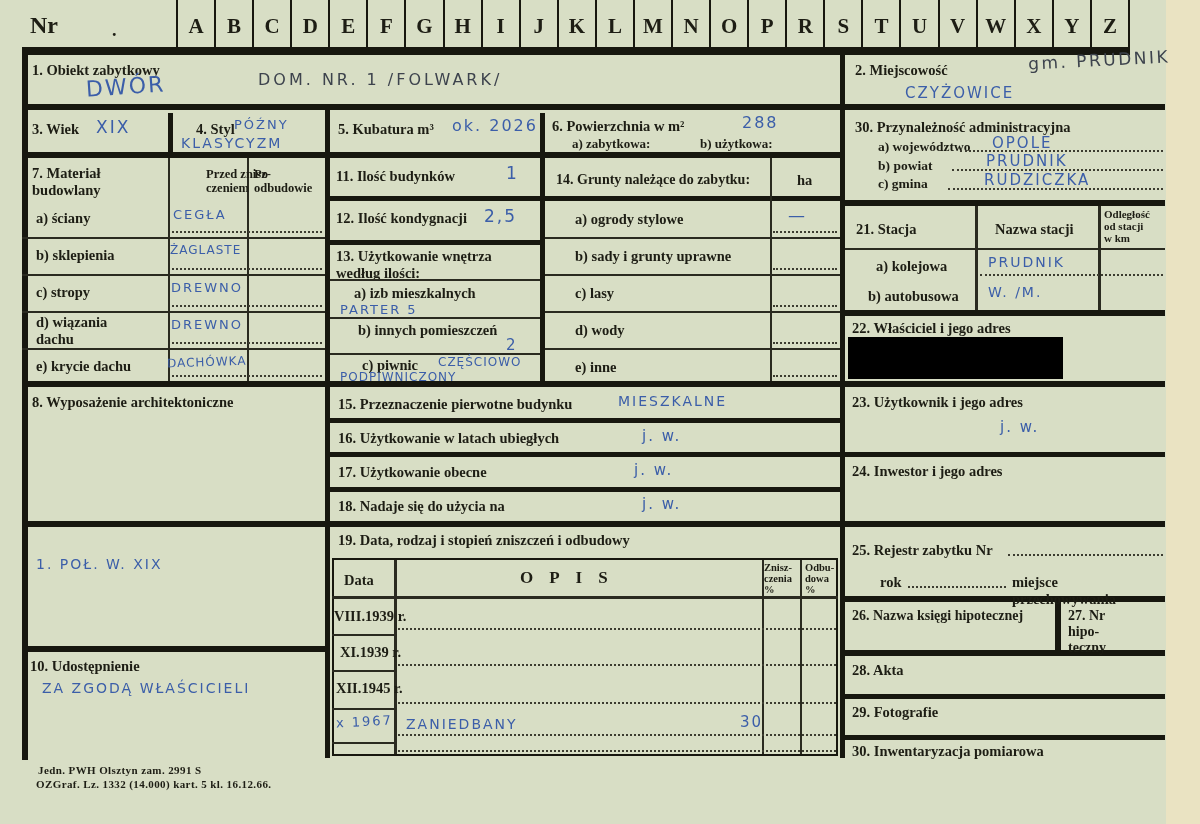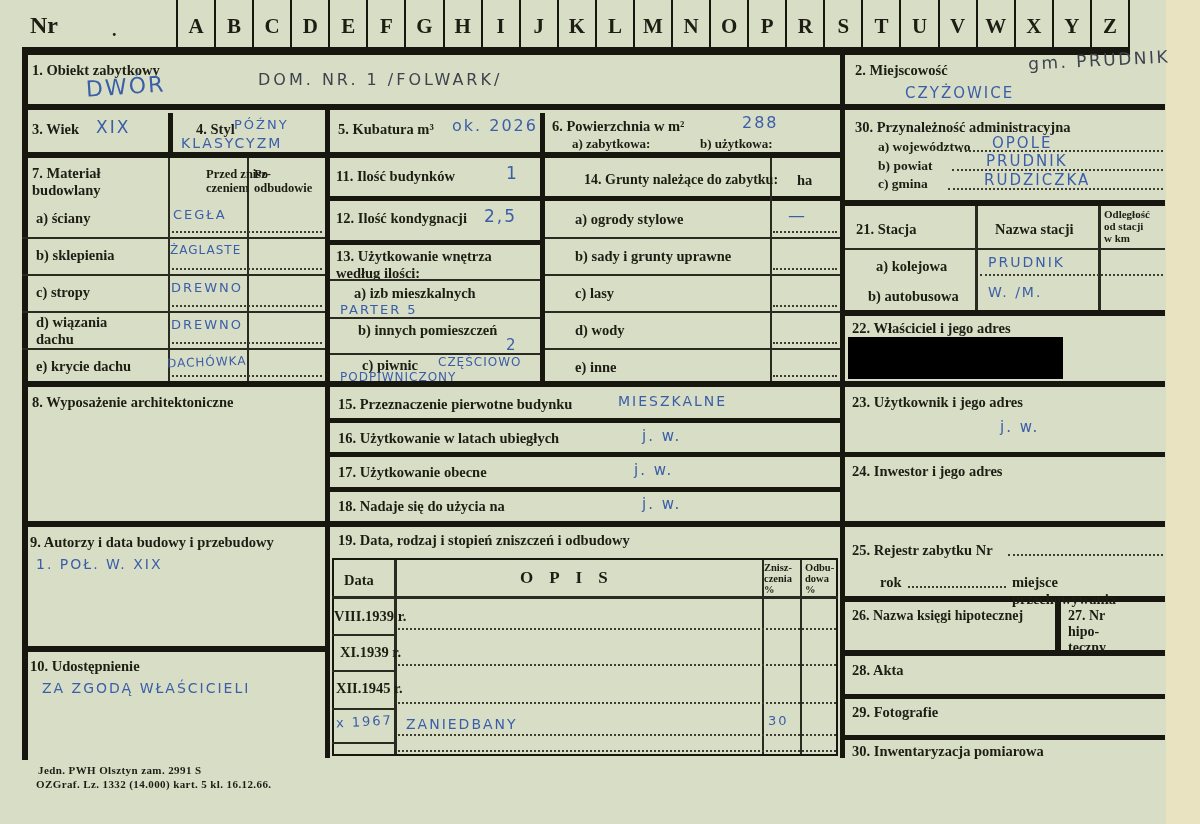--- a/index.html
+++ b/index.html
@@ -132,21 +132,20 @@
   <span class="lbl" style="left:36px;top:284px;">c) stropy</span>
   <span class="hw" style="left:171px;top:280px;font-size:13px;">DREWNO</span>
   <span class="lbl pre" style="left:36px;top:314px;">d) wiązania
     dachu</span>
   <span class="hw" style="left:171px;top:317px;font-size:13px;">DREWNO</span>
   <span class="lbl" style="left:36px;top:358px;">e) krycie dachu</span>
   <span class="hw" style="left:167px;top:355px;font-size:12px;letter-spacing:1px;transform:rotate(-2deg);">DACHÓWKA</span>
 
   <span class="lbl" style="left:32px;top:394px;">8. Wyposażenie architektoniczne</span>
 
-  <span class="lbl" style="left:30px;top:534px;">9. Autorzy i data budowy i przebudowy</span>
   <span class="hw" style="left:36px;top:556px;font-size:14px;">1. POŁ. W. XIX</span>
 
   <span class="lbl" style="left:30px;top:658px;">10. Udostępnienie</span>
   <span class="hw" style="left:42px;top:680px;font-size:14px;">ZA ZGODĄ WŁAŚCICIELI</span>
 
   <span class="lbl" style="left:336px;top:168px;">11. Ilość budynków</span>
   <span class="hw" style="left:506px;top:163px;font-size:17px;">1</span>
   <span class="lbl" style="left:336px;top:210px;">12. Ilość kondygnacji</span>
   <span class="hw" style="left:484px;top:206px;font-size:17px;">2,5</span>
 
@@ -158,21 +157,21 @@
   <span class="hw" style="left:340px;top:302px;font-size:13px;">PARTER 5</span>
   <div class="tline" style="left:330px;top:317px;width:210px;height:1.5px;"></div>
   <span class="lbl" style="left:358px;top:322px;">b) innych pomieszczeń</span>
   <span class="hw" style="left:506px;top:336px;font-size:15px;">2</span>
   <div class="tline" style="left:330px;top:353px;width:210px;height:1.5px;"></div>
   <span class="lbl" style="left:362px;top:357px;">c) piwnic</span>
   <span class="hw" style="left:438px;top:355px;font-size:12px;letter-spacing:1px;">CZĘŚCIOWO</span>
   <span class="hw" style="left:340px;top:370px;font-size:12px;letter-spacing:1px;">PODPIWNICZONY</span>
 
   <div class="tline" style="left:770px;top:158px;width:2px;height:223px;"></div>
-  <span class="lbl nw" style="left:556px;top:172px;font-size:14px;margin-left:28px;">14. Grunty należące do zabytku:</span>
+  <span class="lbl nw" style="left:556px;top:172px;font-size:14px;">14. Grunty należące do zabytku:</span>
   <span class="lbl" style="left:797px;top:172px;">ha</span>
   <div class="tline" style="left:545px;top:237px;width:295px;height:2px;"></div>
   <div class="tline" style="left:545px;top:274px;width:295px;height:2px;"></div>
   <div class="tline" style="left:545px;top:311px;width:295px;height:2px;"></div>
   <div class="tline" style="left:545px;top:348px;width:295px;height:2px;"></div>
   <div class="dotl" style="left:773px;top:231px;width:64px;"></div>
   <div class="dotl" style="left:773px;top:268px;width:64px;"></div>
   <div class="dotl" style="left:773px;top:305px;width:64px;"></div>
   <div class="dotl" style="left:773px;top:342px;width:64px;"></div>
   <div class="dotl" style="left:773px;top:375px;width:64px;"></div>
@@ -215,21 +214,21 @@
   <div class="dotl" style="left:398px;top:664px;width:438px;"></div>
   <div class="dotl" style="left:398px;top:702px;width:438px;"></div>
   <div class="dotl" style="left:398px;top:734px;width:438px;"></div>
   <div class="dotl" style="left:398px;top:750px;width:438px;"></div>
 
   <span class="lbl nw" style="left:334px;top:608px;">VIII.1939 r.</span>
   <span class="lbl nw" style="left:340px;top:644px;">XI.1939 r.</span>
   <span class="lbl nw" style="left:336px;top:680px;">XII.1945 r.</span>
   <span class="hw" style="left:336px;top:714px;font-size:13px;transform:rotate(-3deg);">x 1967</span>
   <span class="hw" style="left:406px;top:716px;font-size:14px;">ZANIEDBANY</span>
-  <span class="hw" style="left:768px;top:713px;font-size:13px;">30</span>
+  <span class="hw" style="left:740px;top:713px;font-size:15px;">30</span>
 
   <span class="lbl" style="left:855px;top:119px;">30. Przynależność administracyjna</span>
   <span class="lbl" style="left:878px;top:139px;font-size:13.5px;">a) województwo</span>
   <span class="hw" style="left:992px;top:134px;">OPOLE</span>
   <div class="dotl" style="left:960px;top:150px;width:203px;"></div>
   <span class="lbl" style="left:878px;top:158px;font-size:13.5px;">b) powiat</span>
   <span class="hw" style="left:986px;top:152px;">PRUDNIK</span>
   <div class="dotl" style="left:952px;top:169px;width:211px;"></div>
   <span class="lbl" style="left:878px;top:176px;font-size:13.5px;">c) gmina</span>
   <span class="hw" style="left:984px;top:171px;">RUDZICZKA</span>

